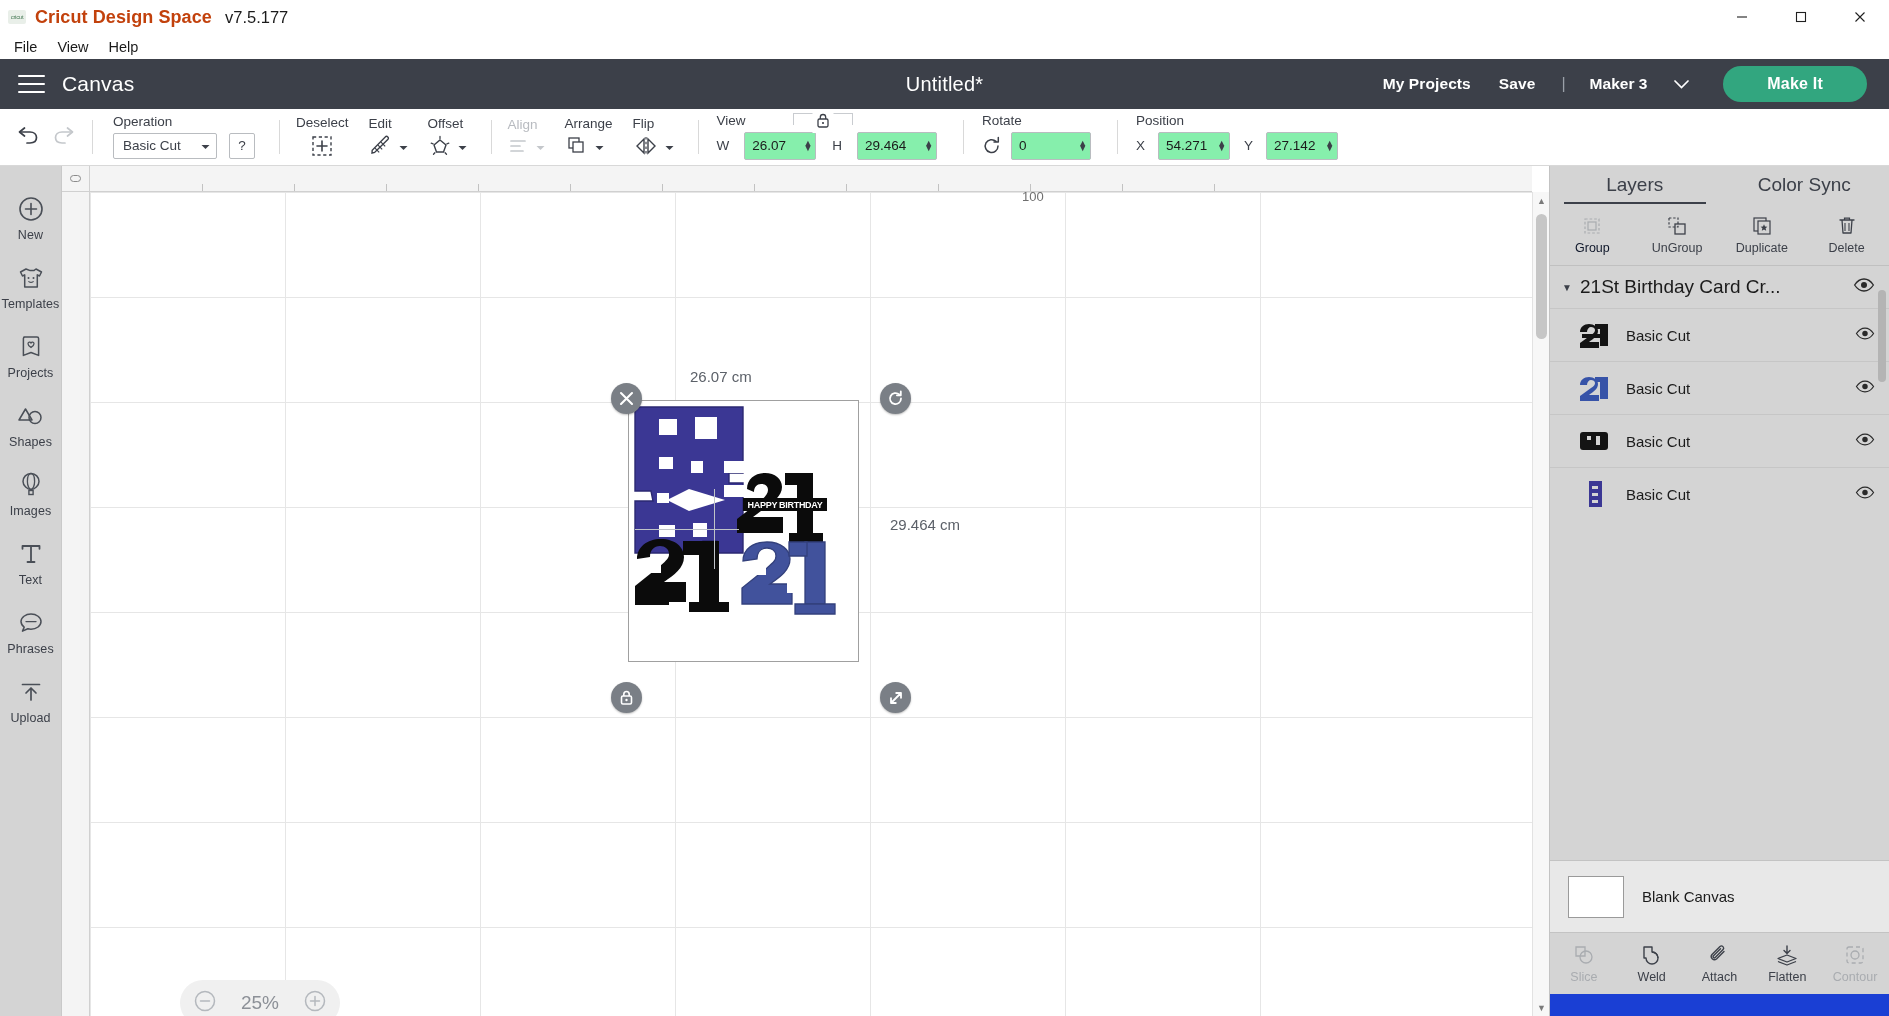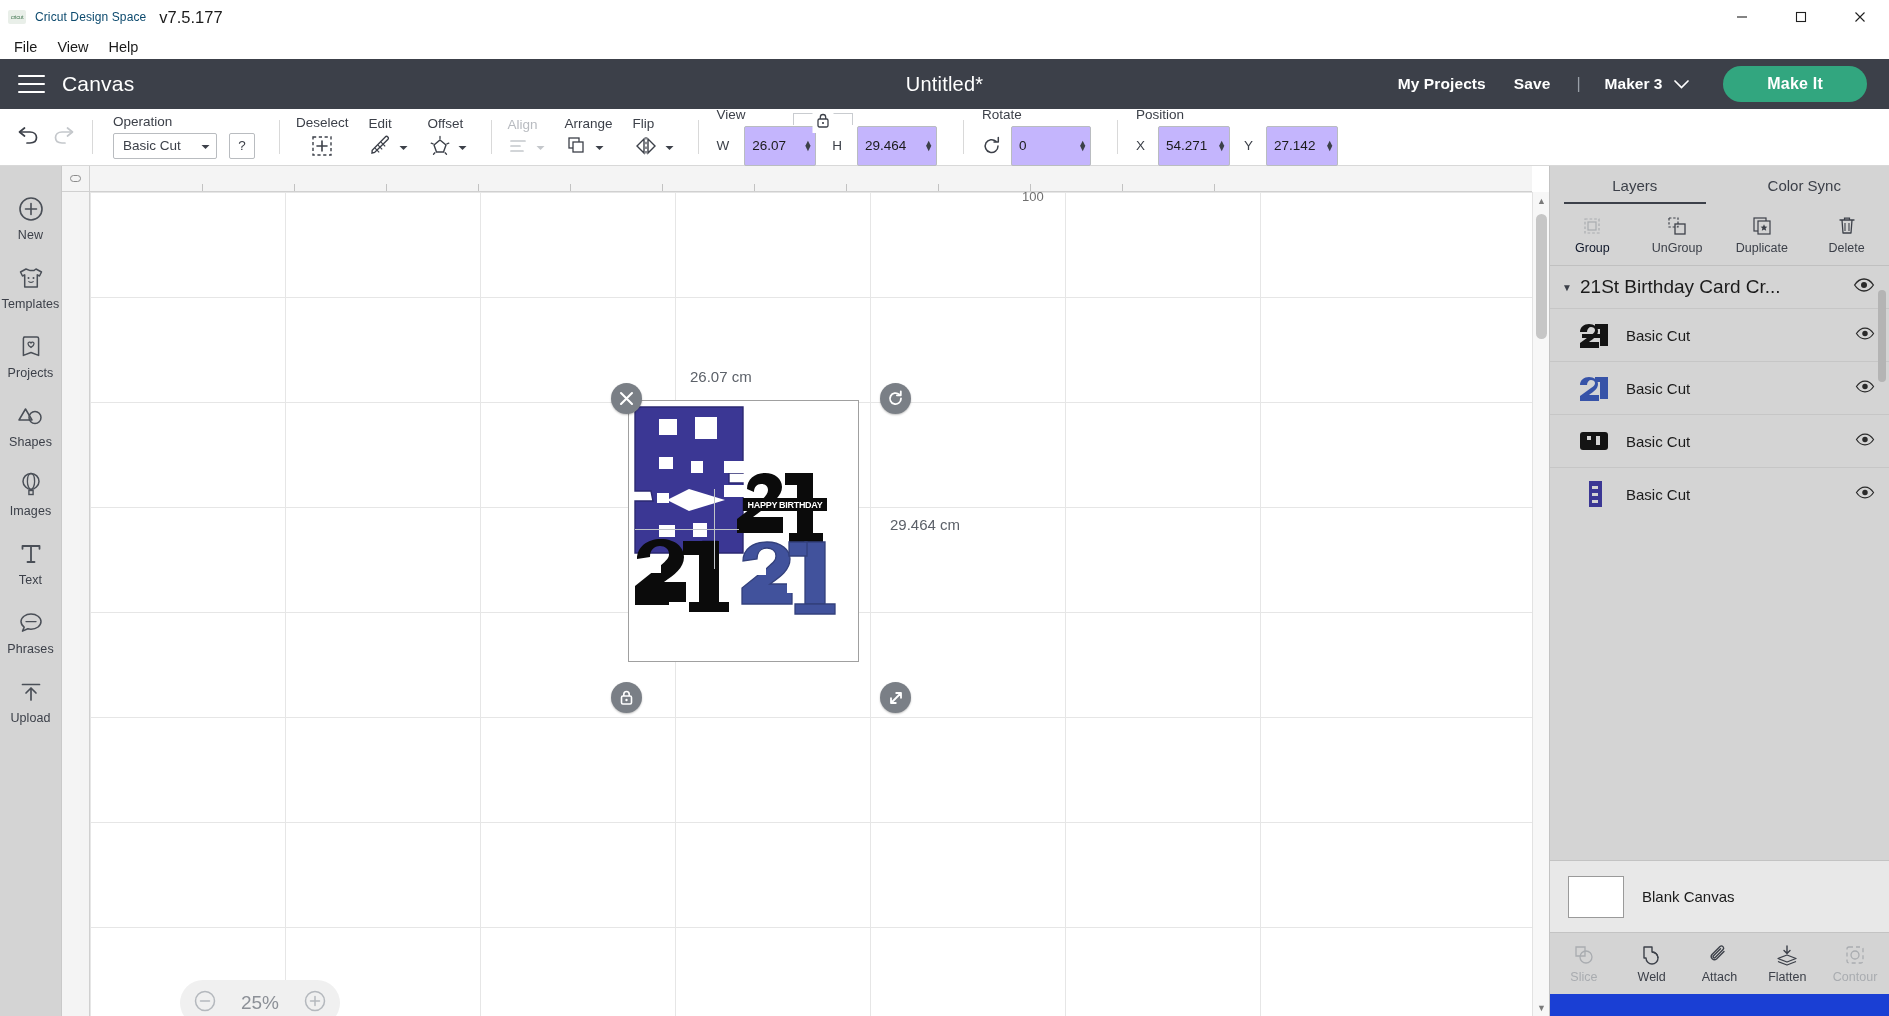--- a/index.html
+++ b/index.html
@@ -16,21 +16,21 @@
   .titlebar {
     height: 34px; background: #ffffff; display: flex; align-items: center;
     padding-left: 8px; border-bottom: 0px solid #e6e6e6;
   }
   .app-logo {
     width: 18px; height: 14px; margin-right: 9px; border-radius: 2px;
     background: #e9efe9; position: relative; flex: none;
     display:flex; align-items:center; justify-content:center;
     font-size: 6px; color:#4a7c59; letter-spacing:-0.3px;
   }
-  .app-title { font-size: 12px; color: #0c4a6e; font-weight: 400; letter-spacing: 0.1px;}
+  .app-title { font-size: 18px; color: #c2410c; font-weight: 700; letter-spacing: 0.1px;}
   .app-ver { font-size: 16.5px; color: #1b1b1b; margin-left: 13px; }
   .win-btns { margin-left: auto; display: flex; height: 34px; }
   .win-btn {
     width: 59px; height: 34px; display: flex; align-items: center; justify-content: center;
     color: #202020;
   }
   .win-btn svg { display:block; }
 
   
   .menubar { height: 25px; display: flex; align-items: center; padding-left: 4px; background:#fff; }
@@ -47,21 +47,21 @@
   .hamburger .bars { width: 27px; }
   .hamburger .bars i { display:block; height:2.5px; background:#fff; margin:5.5px 0; border-radius:2px;}
   .header-canvas-label { font-size: 21px; font-weight: 400; color: #fff; letter-spacing: 0.2px;}
   .header-doc-title {
     position:absolute; left:50%; transform: translateX(-50%);
     font-size: 20px; color:#fff; letter-spacing:0.2px;
   }
   .header-right { margin-left:auto; display:flex; align-items:center; gap:0; padding-right: 22px; }
   .hdr-link { font-size: 15.5px; color:#fff; font-weight:600; padding: 6px 14px; cursor:pointer; letter-spacing:0.1px;}
   .hdr-sep { color:#9aa0a8; font-size:16px; padding: 0 12px; }
-  .machine-sel { display:flex; align-items:center; gap:12px; font-size:15.5px; font-weight:600; padding: 6px 12px; cursor:pointer; }
+  .machine-sel { display:flex; align-items:center; gap:27px; font-size:15.5px; font-weight:600; padding: 6px 12px; cursor:pointer; }
   .make-it-btn {
     background:#32a67f; color:#fff; font-size:16px; font-weight:700;
     border-radius:22px; padding: 0 44px; height:36px; line-height:36px;
     margin-left: 22px; cursor:pointer; border:none; letter-spacing:0.2px;
   }
 
   
   .edit-bar {
     height: 57px; background:#ffffff; display:flex; align-items:stretch;
     border-bottom:1px solid #d8d8d8; position:relative;
@@ -78,23 +78,23 @@
     border:1px solid #b9bcc0; border-radius:2px; height:26px; width:104px;
     display:flex; align-items:center; justify-content:space-between;
     padding: 0 6px 0 9px; font-size:13.5px; color:#3c4049; background:#fff; cursor:pointer;
   }
   .qmark {
     border:1px solid #b9bcc0; border-radius:2px; height:26px; width:26px;
     display:flex; align-items:center; justify-content:center; font-size:13.5px; color:#3c4049;
     margin-left:6px; background:#fff; cursor:pointer;
   }
   .num-input {
-    border:1px solid #b9bcc0; border-radius:2px; height:40px; width:72px;
+    border:1px solid #b9bcc0; border-radius:2px; height:28px; width:72px;
     display:flex; align-items:center; justify-content:space-between; padding: 0 3px 0 7px;
-    font-size:13.5px; color:#1b1b1b; background:#c4b5fd;
+    font-size:13.5px; color:#1b1b1b; background:#86efac;
   }
   .num-input.wide { width: 80px; }
   .spin { display:flex; flex-direction:column; align-items:center; line-height:5px; color:#3c4049; cursor:pointer;}
   .spin span { font-size: 9px; }
   .axis-label { font-size:13.5px; color:#3c4049; margin-right:5px; }
   .lock-wrap { position:absolute; top: 4px; left: 0; right:0; display:flex; justify-content:center; }
   .lock-bracket { width: 60px; height: 12px; border: 1px solid #c9ccd0; border-bottom:none; position:relative; }
   .lock-ico {
     position:absolute; top: -2px; left:50%; transform:translateX(-50%);
     background:#fff; padding: 0 3px; color:#3c4049;
@@ -161,21 +161,21 @@
   .scroll-arrow { position:absolute; left:0; width:17px; height:17px; display:flex; align-items:center; justify-content:center; color:#7a7a7a; font-size:9px;}
 
   
   .right-panel {
     width: 340px; background:#d4d4d4; flex:none; display:flex; flex-direction:column;
     border-left:1px solid #c3c3c3;
   }
   .rp-tabs { height:38px; display:flex; background:#d4d4d4; }
   .rp-tab {
     flex:1; display:flex; align-items:center; justify-content:center;
-    font-size:15px; color:#3c4049; cursor:pointer; position:relative;
+    font-size:19px; color:#3c4049; cursor:pointer; position:relative;
   }
   .rp-tab.active::after {
     content:""; position:absolute; left:14px; right:14px; bottom:0; height:2px; background:#3c4049;
   }
   .rp-actions { height:62px; display:flex; align-items:center; border-bottom:1px solid #c0c0c0; }
   .rp-action { flex:1; display:flex; flex-direction:column; align-items:center; cursor:pointer; gap:4px;}
   .rp-action .lbl { font-size:12.5px; color:#3c4049; }
   .rp-action.disabled .lbl { color:#0f172a;text-align:center; }
   .rp-action.disabled .ico { color:#a9acb0; }
   .ico { color:#3c4049; height:22px; display:flex; align-items:center; }

